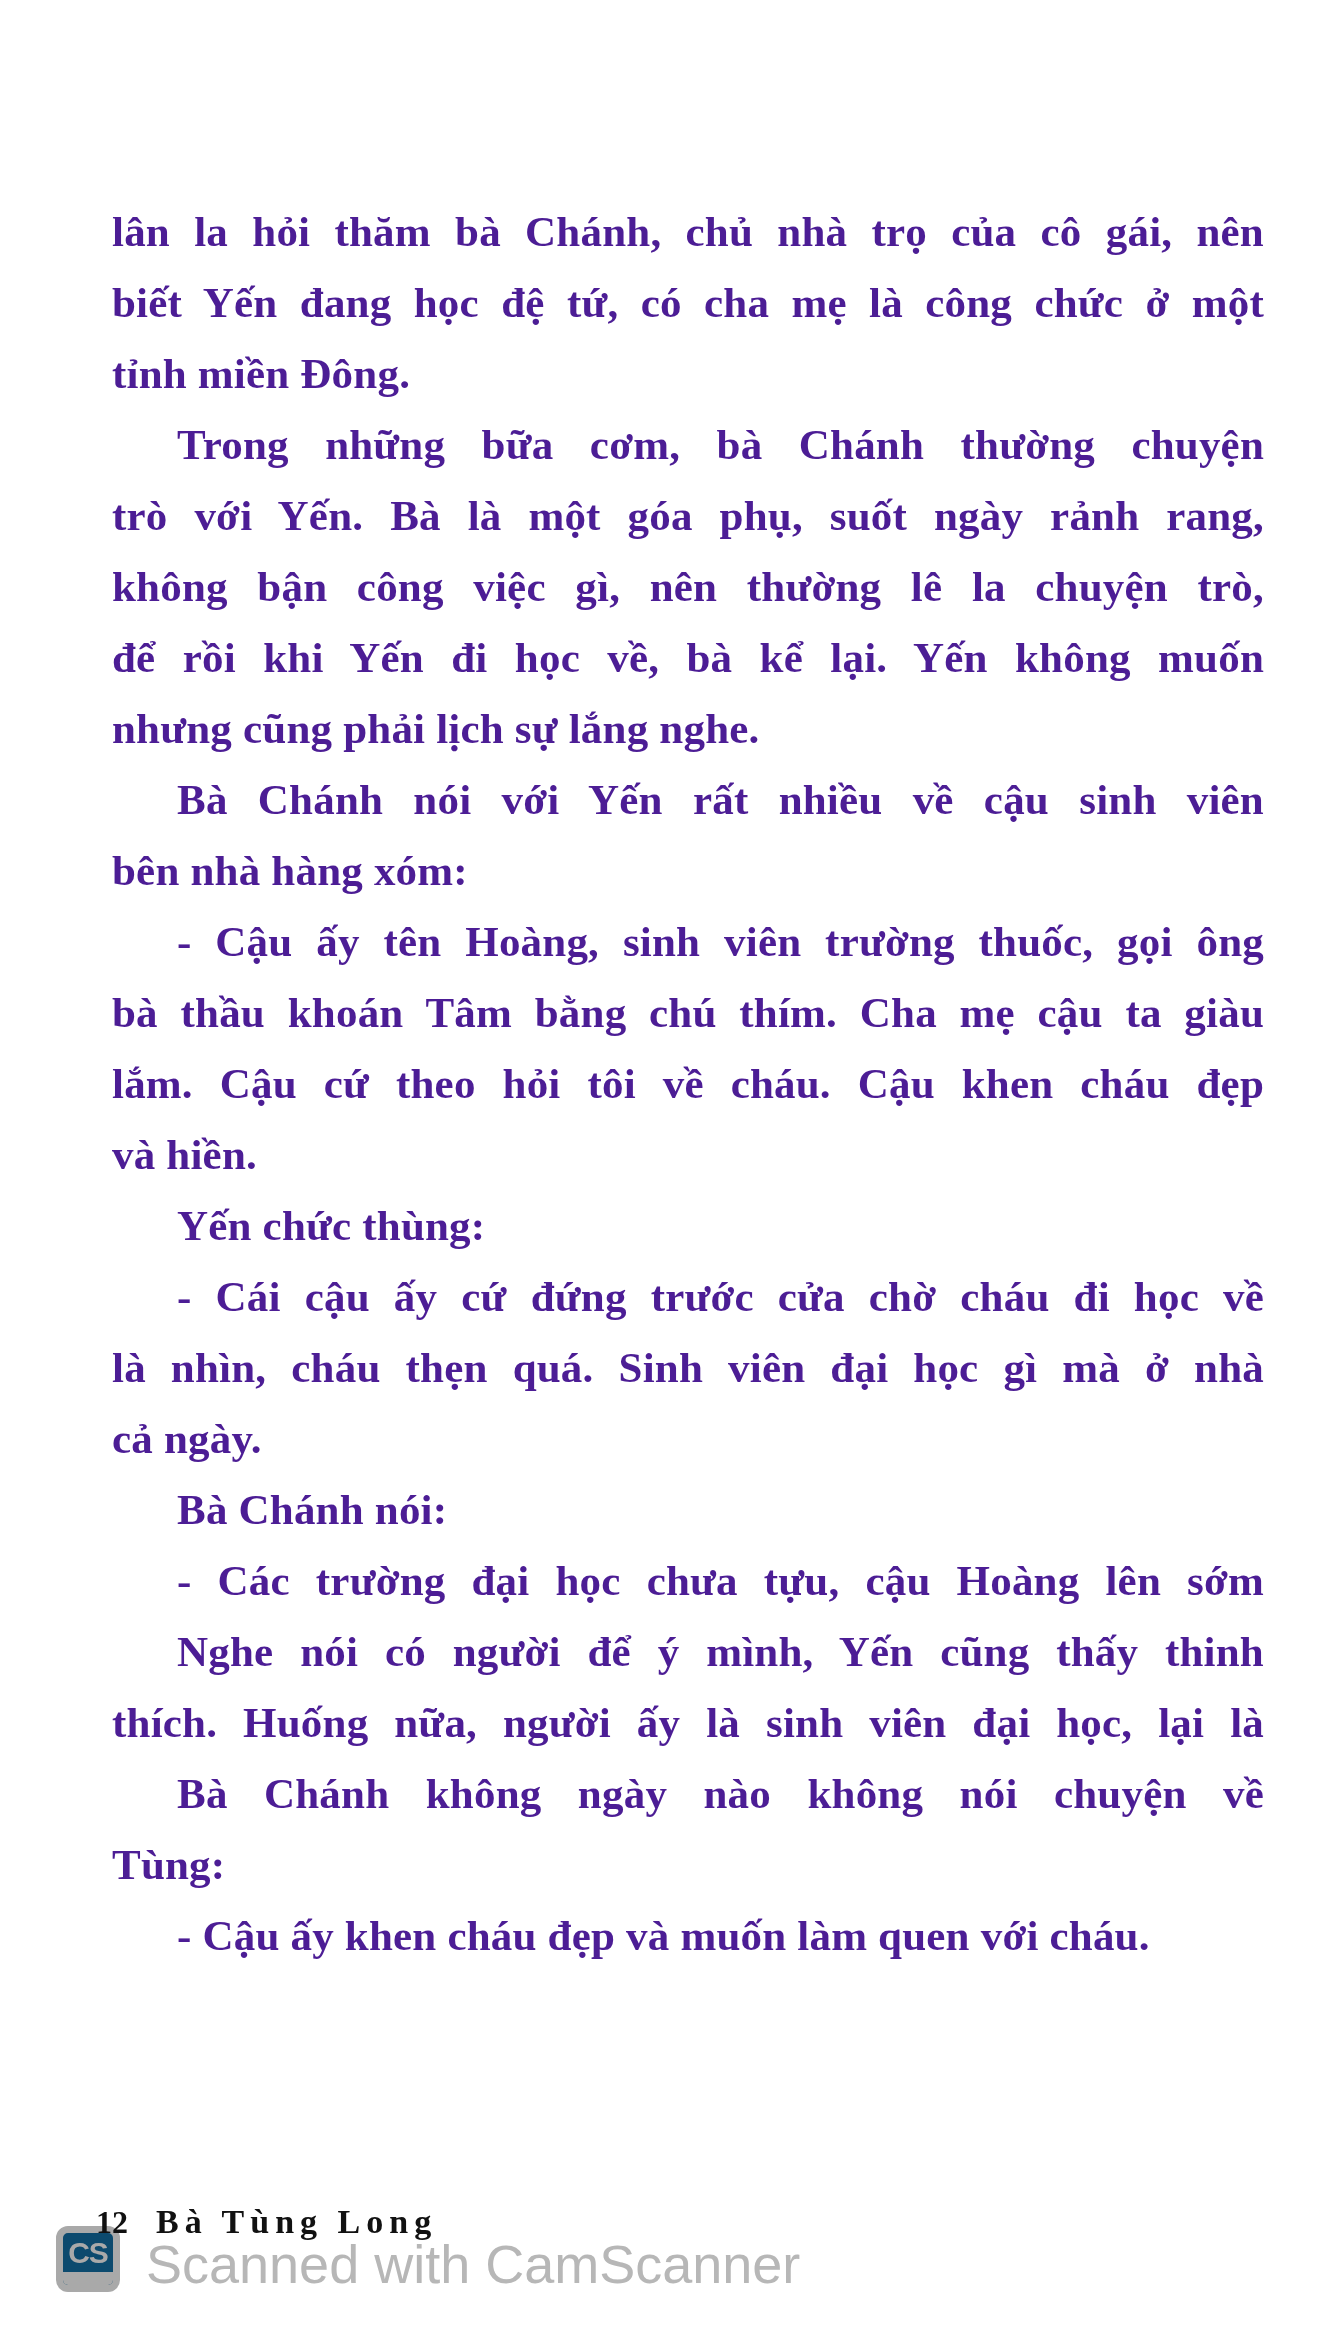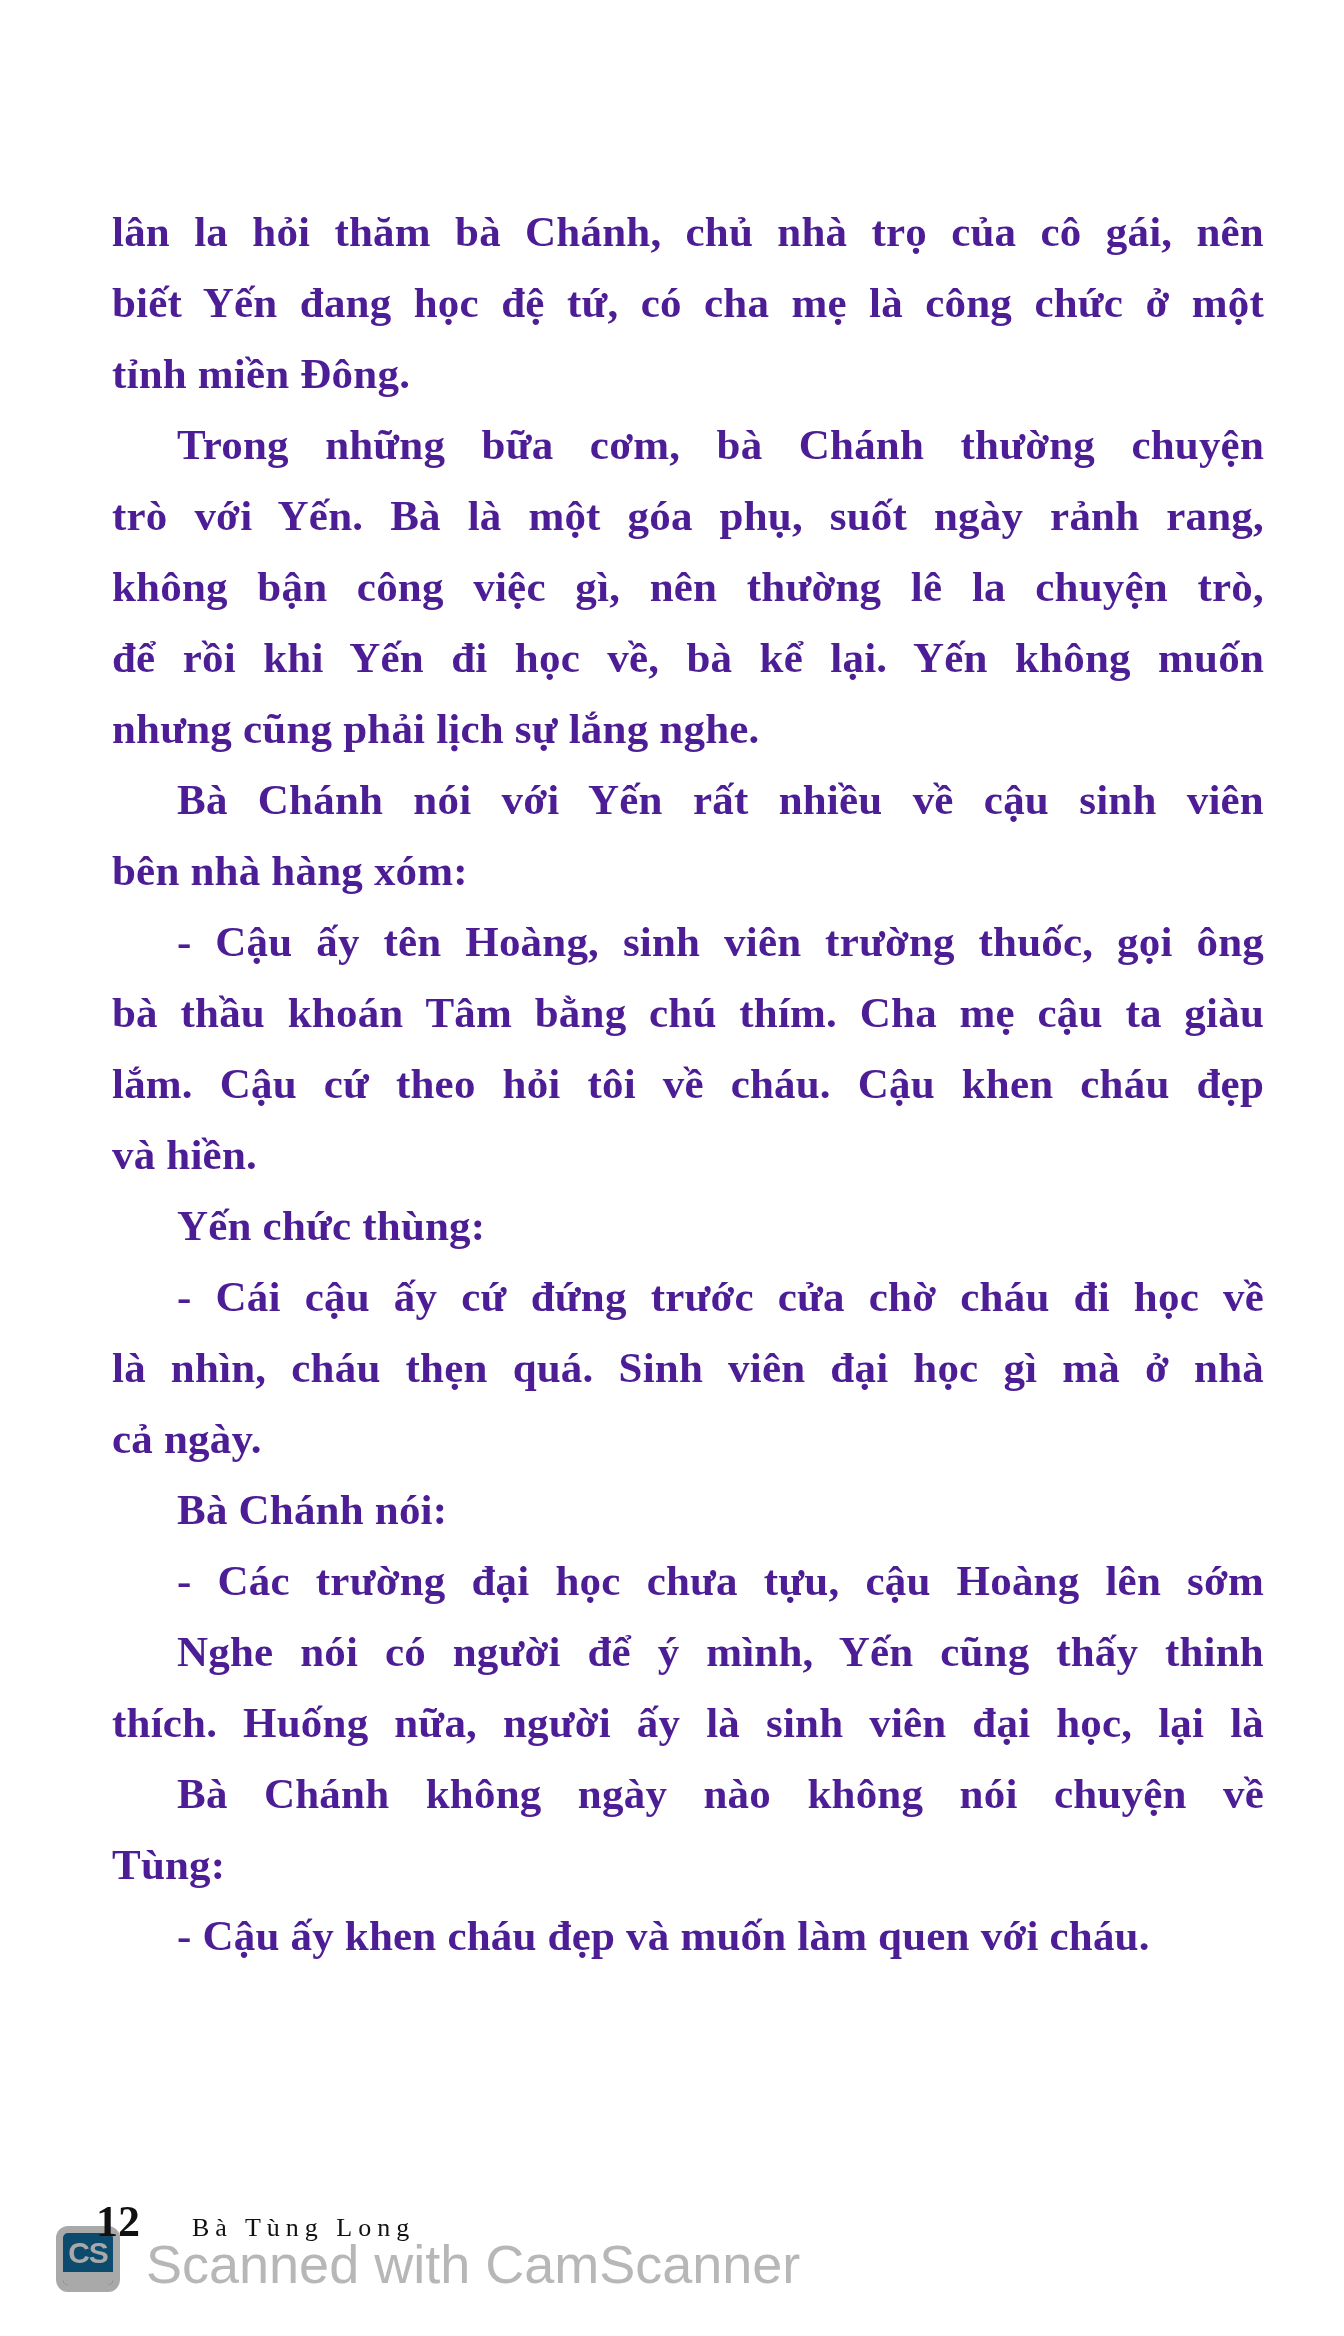--- a/index.html
+++ b/index.html
@@ -48,28 +48,28 @@
   .footer {
     position: absolute;
     left: 96px;
     top: 2196px;
     display: flex;
     align-items: baseline;
     color: #111111;
     z-index: 3;
   }
   .page-number {
-    font-size: 44px;
+    font-size: 32px;
     font-weight: 600;
     line-height: 52px;
   }
   .author-name {
-    margin-left: 52px;
-    font-size: 26px;
-    font-weight: 400;
+    margin-left: 28px;
+    font-size: 34px;
+    font-weight: 700;
     letter-spacing: 6px;
     line-height: 52px;
   }
   
   .cs-icon {
     position: absolute;
     left: 56px;
     top: 2226px;
     width: 50px;
     height: 52px;

